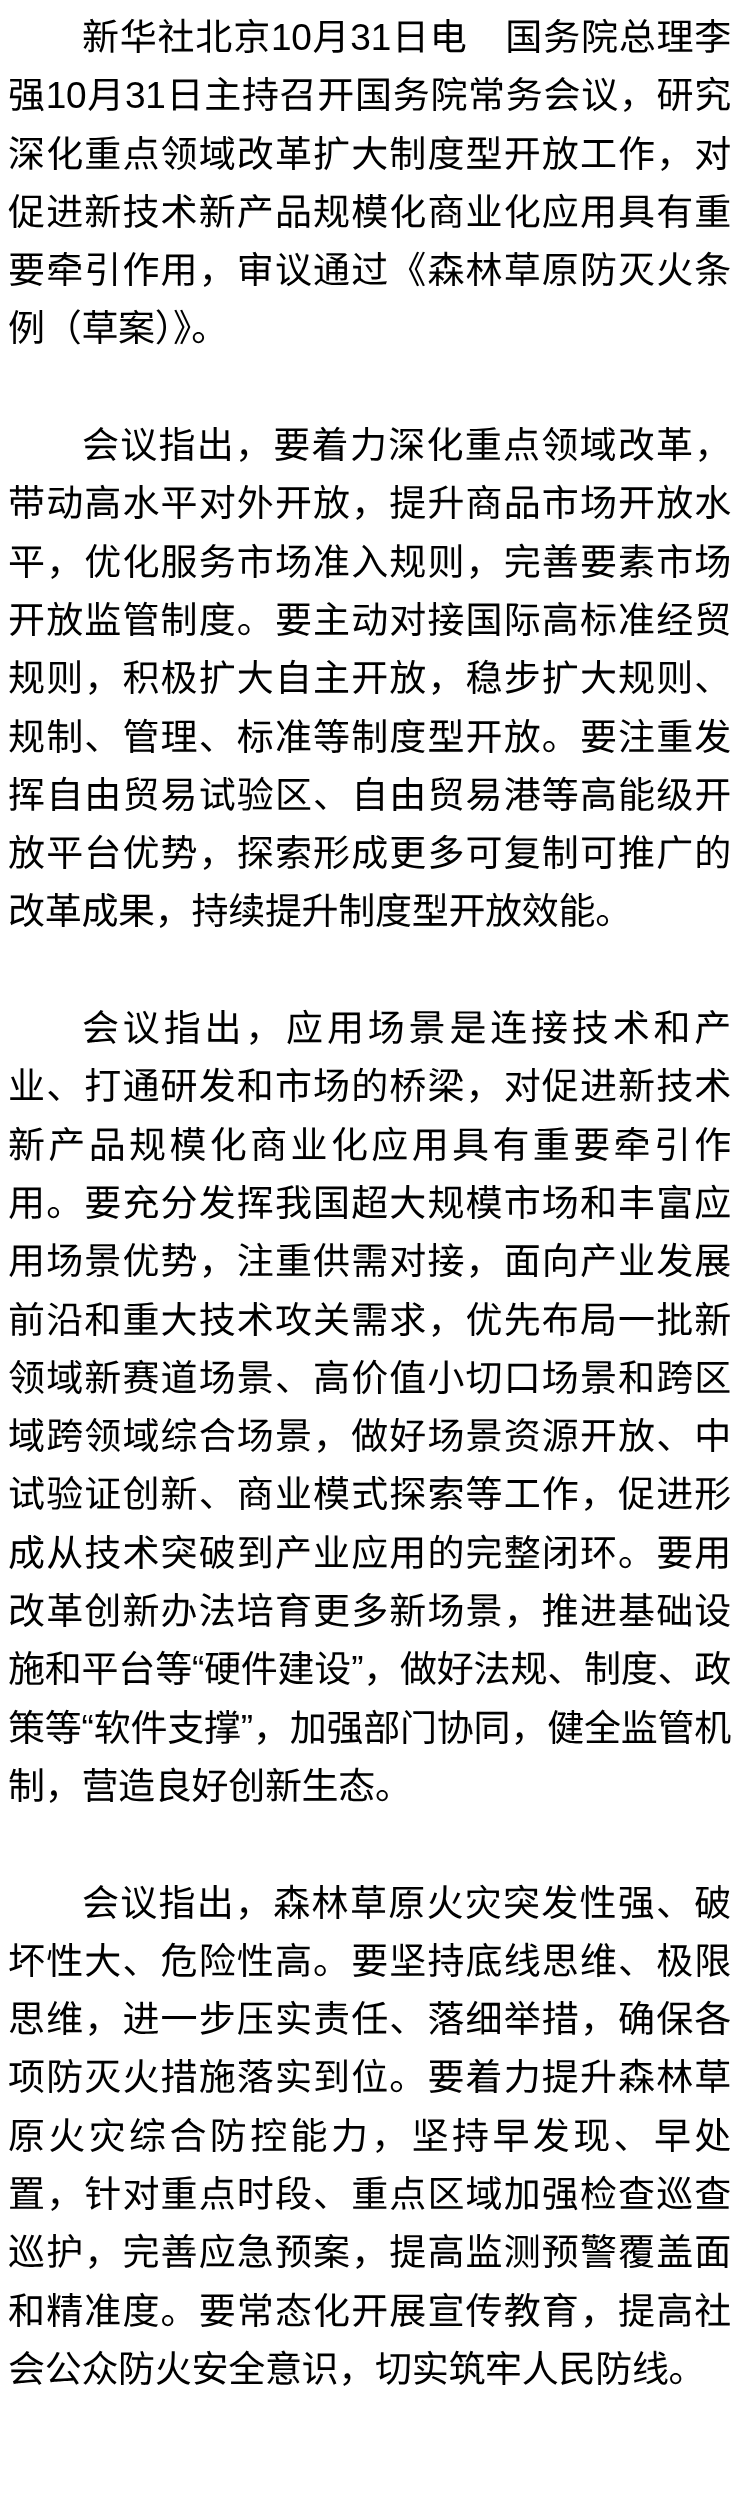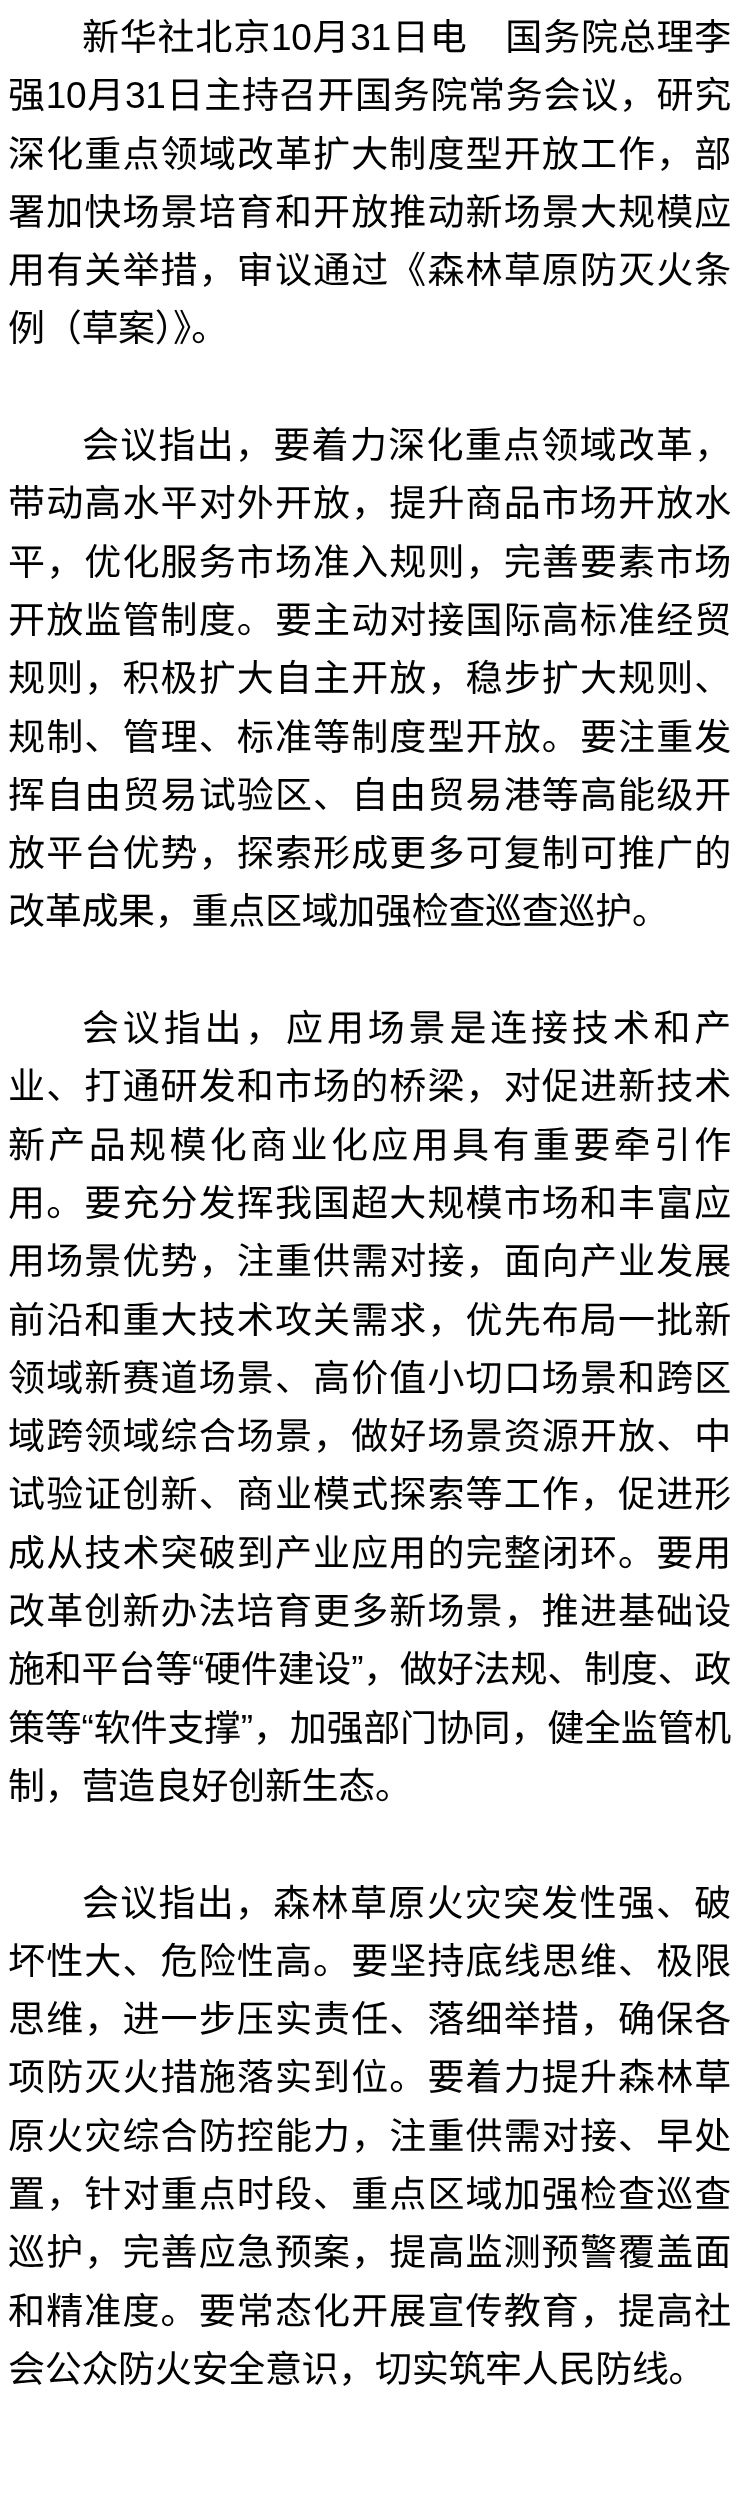--- a/index.html
+++ b/index.html
@@ -32,17 +32,17 @@
       text-indent: 2em;
     }
     .article p + p {
       margin-top: 58.3px;
     }
   </style>
 </head>
 <body>
 
 <main class="article">
-  <p>新华社北京10月31日电　国务院总理李强10月31日主持召开国务院常务会议，研究深化重点领域改革扩大制度型开放工作，部署加快场景培育和开放推动新场景大规模应用有关举措，审议通过《森林草原防灭火条例（草案）》。</p>
-  <p>会议指出，要着力深化重点领域改革，带动高水平对外开放，提升商品市场开放水平，优化服务市场准入规则，完善要素市场开放监管制度。要主动对接国际高标准经贸规则，积极扩大自主开放，稳步扩大规则、规制、管理、标准等制度型开放。要注重发挥自由贸易试验区、自由贸易港等高能级开放平台优势，探索形成更多可复制可推广的改革成果，重点区域加强检查巡查巡护。</p>
+  <p>新华社北京10月31日电　国务院总理李强10月31日主持召开国务院常务会议，研究深化重点领域改革扩大制度型开放工作，对促进新技术新产品规模化商业化应用具有重要牵引作用，审议通过《森林草原防灭火条例（草案）》。</p>
+  <p>会议指出，要着力深化重点领域改革，带动高水平对外开放，提升商品市场开放水平，优化服务市场准入规则，完善要素市场开放监管制度。要主动对接国际高标准经贸规则，积极扩大自主开放，稳步扩大规则、规制、管理、标准等制度型开放。要注重发挥自由贸易试验区、自由贸易港等高能级开放平台优势，探索形成更多可复制可推广的改革成果，持续提升制度型开放效能。</p>
   <p>会议指出，应用场景是连接技术和产业、打通研发和市场的桥梁，对促进新技术新产品规模化商业化应用具有重要牵引作用。要充分发挥我国超大规模市场和丰富应用场景优势，注重供需对接，面向产业发展前沿和重大技术攻关需求，优先布局一批新领域新赛道场景、高价值小切口场景和跨区域跨领域综合场景，做好场景资源开放、中试验证创新、商业模式探索等工作，促进形成从技术突破到产业应用的完整闭环。要用改革创新办法培育更多新场景，推进基础设施和平台等“硬件建设”，做好法规、制度、政策等“软件支撑”，加强部门协同，健全监管机制，营造良好创新生态。</p>
-  <p>会议指出，森林草原火灾突发性强、破坏性大、危险性高。要坚持底线思维、极限思维，进一步压实责任、落细举措，确保各项防灭火措施落实到位。要着力提升森林草原火灾综合防控能力，注重供需对接、早处置，针对重点时段、重点区域加强检查巡查巡护，完善应急预案，提高监测预警覆盖面和精准度。要常态化开展宣传教育，提高社会公众防火安全意识，切实筑牢人民防线。</p>
+  <p>会议指出，森林草原火灾突发性强、破坏性大、危险性高。要坚持底线思维、极限思维，进一步压实责任、落细举措，确保各项防灭火措施落实到位。要着力提升森林草原火灾综合防控能力，坚持早发现、早处置，针对重点时段、重点区域加强检查巡查巡护，完善应急预案，提高监测预警覆盖面和精准度。要常态化开展宣传教育，提高社会公众防火安全意识，切实筑牢人民防线。</p>
 </main>
 
 </body></html>

